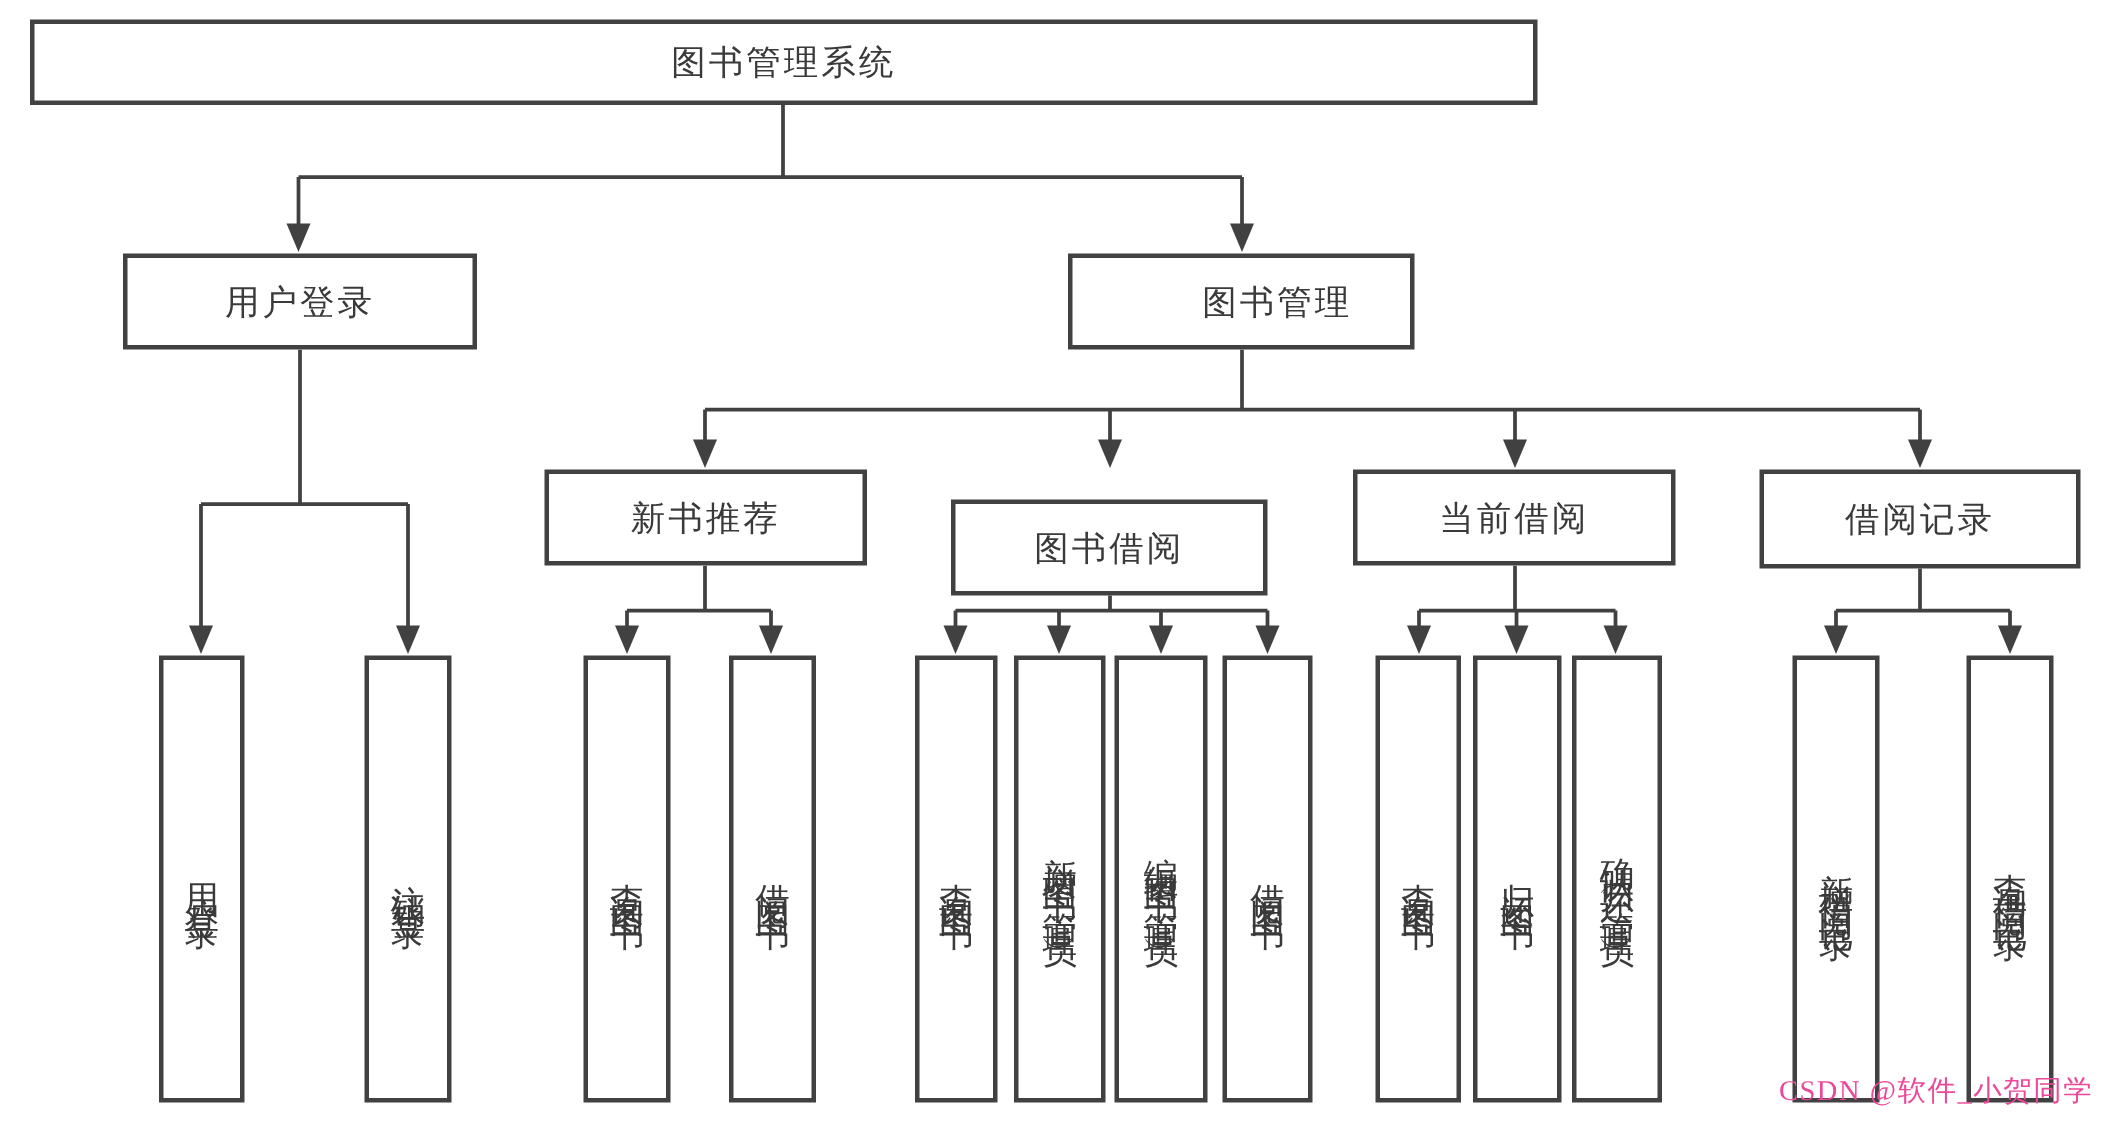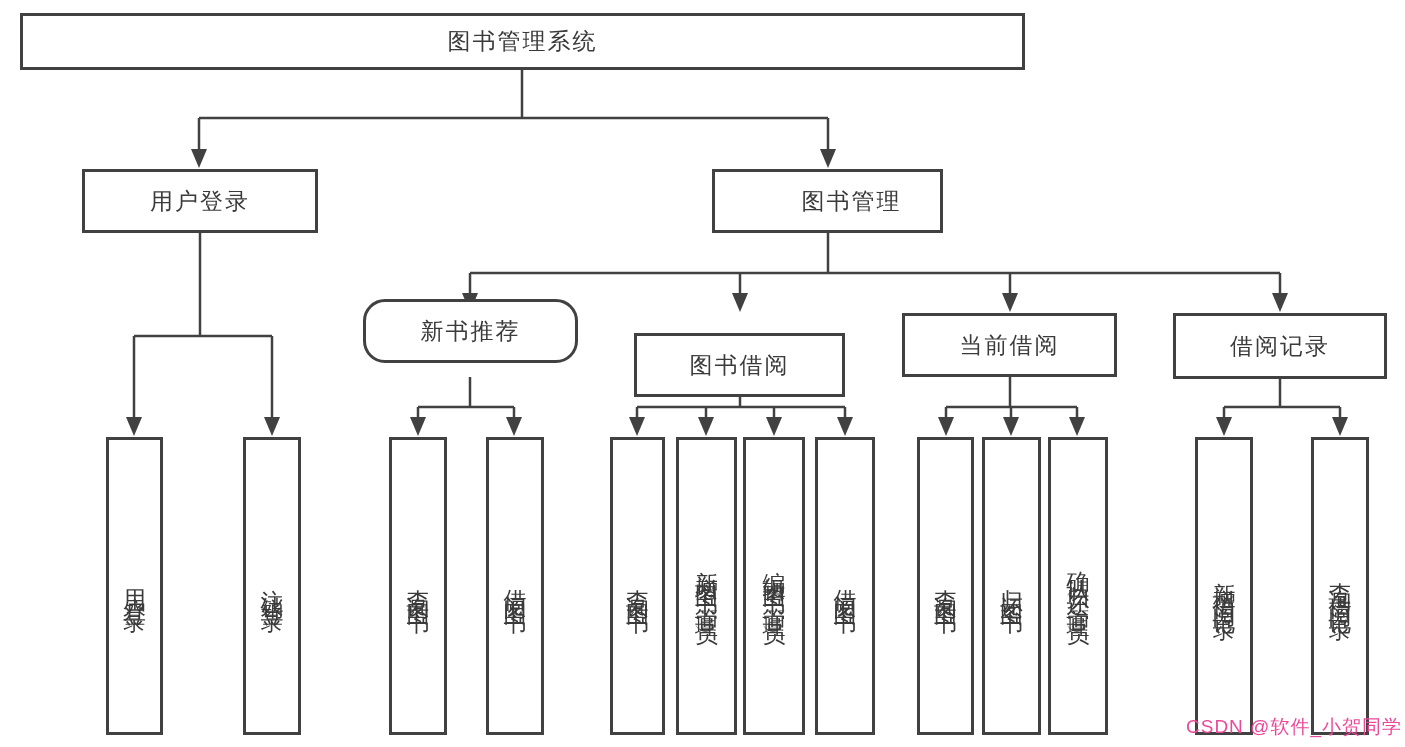--- a/index.html
+++ b/index.html
@@ -1,21 +1,21 @@
 <!DOCTYPE html>
 <html><head>
 <meta charset="utf-8">
 <style>
   html, body { margin: 0; padding: 0; background: #ffffff; }
   .canvas {
     position: relative;
     width: 1405px;
     height: 747px;
     background: #ffffff;
-    font-family: Liberation Sans, sans-serif;
+    font-family: Liberation Serif, serif;
     overflow: hidden;
   }
   svg.connectors {
     position: absolute;
     left: 0; top: 0;
     width: 1405px; height: 747px;
   }
   .box {
     position: absolute;
     box-sizing: border-box;
@@ -28,21 +28,21 @@
     font-size: 23px;
     letter-spacing: 2px;
     white-space: nowrap;
   }
   
   .n-root  { left: 20px;   top: 13px;  width: 1005px; height: 57px; }
   
   .n-login { left: 82px;   top: 169px; width: 236px;  height: 64px; }
   .n-mgmt  { left: 712px;  top: 169px; width: 231px;  height: 64px; padding-left: 48px; }
   
-  .n-newbook { left: 363px;  top: 299px; width: 215px; height: 64px; border-radius: 22px; }
+  .n-newbook { left: 363px;  top: 313px; width: 215px; height: 64px; }
   .n-borrow  { left: 634px;  top: 313px; width: 211px; height: 64px; margin-top: 20px; }
   .n-current { left: 902px;  top: 313px; width: 215px; height: 64px; }
   .n-records { left: 1173px; top: 313px; width: 214px; height: 66px; }
   
   .leaf { top: 437px; height: 298px; }
   .leaf .vtext {
     writing-mode: vertical-rl;
     text-orientation: mixed;
     font-size: 23px;
     letter-spacing: 0.32em;

